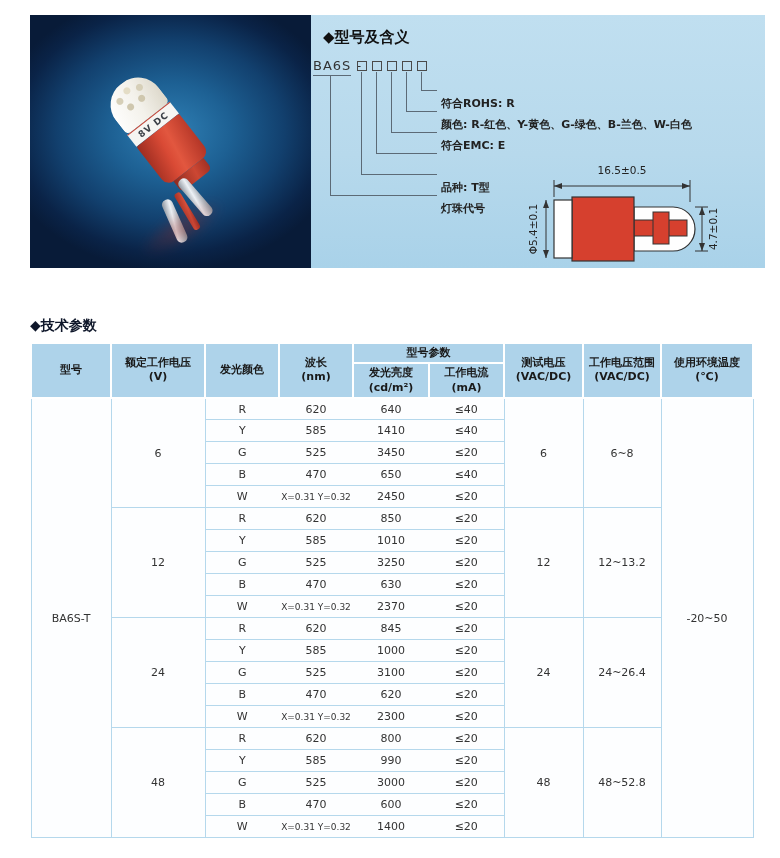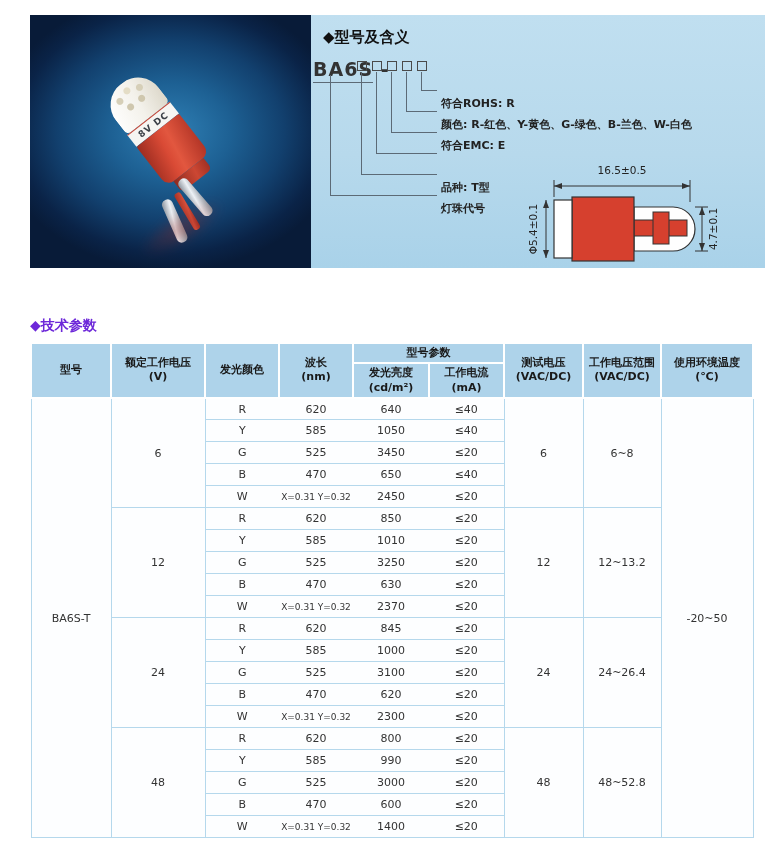--- a/index.html
+++ b/index.html
@@ -35,34 +35,34 @@
   .pin-l { left:6px; top:118px; transform:rotate(14deg); }
   .pin-r { left:37px; top:112px; transform:rotate(-3deg); }
   .pin-c { position:absolute; left:24px; top:120px; width:7px; height:42px; border-radius:3px;
            background:linear-gradient(100deg,#a33024,#d8503b 60%,#99291d); transform:rotate(7deg); }
   .bulb-reflection { position:absolute; left:104px; top:196px; width:96px; height:34px;
                      background:radial-gradient(ellipse at center, rgba(150,40,35,.40) 0%, rgba(40,60,100,0) 70%);
                      filter:blur(4px); transform:rotate(-32deg); }
 
   
   .panel-title { position:absolute; left:12px; top:13px; font-size:15px; font-weight:bold; color:#111; }
-  .model-row { position:absolute; left:2px; top:43px; font-size:19px; color:#333; letter-spacing:1px;font-weight:bold; }
+  .model-row { position:absolute; left:2px; top:43px; font-size:13px; color:#333; letter-spacing:1px; }
   .model-underline { border-bottom:1px solid #5c6a76; padding-bottom:2px; }
   .sq { position:absolute; width:10px; height:10px; border:1.5px solid #4a4a4a; top:46px; background:transparent; }
   .vline { position:absolute; width:1px; background:#5c6a76; }
   .hline { position:absolute; height:1px; background:#5c6a76; }
   .bk-label { position:absolute; left:130px; font-size:11px; font-weight:bold; color:#222; white-space:nowrap;margin-top:12px; }
 
   
   #dim-svg { position:absolute; left:216px; top:146px; }
   #dim-svg text { font-family:"DejaVu Sans","Liberation Sans",sans-serif; font-size:10.5px; fill:#222; }
 
   
   #specs { position:absolute; left:30px; top:317px; width:722px; }
-  .spec-title { font-size:14px; font-weight:bold; color:#6d28d9; margin-bottom:7px; }
+  .spec-title { font-size:14px; font-weight:bold; color:#0f172a; margin-bottom:7px; }
   table { border-collapse:collapse; table-layout:fixed; width:722px; }
   thead td { background:#aed3ea; border:2px solid #ffffff; font-weight:bold; font-size:11px; color:#1a1a1a;
              text-align:center; vertical-align:middle; white-space:pre-line; line-height:1.3; padding:2px 1px; }
   thead tr.sub td { height:30px; }
   tbody td { border:1px solid #b5d8ec; background:#fdfeff; font-size:11px; color:#333;
              text-align:center; vertical-align:middle; height:22px; padding:0 2px; }
   td.hr { border-right-style:hidden; }   
   .w-small { font-size:9px; }
 </style>
 </head>
@@ -196,21 +196,21 @@
           <td class="hr">620</td>
           <td class="hr">640</td>
           <td>≤40</td>
           <td rowspan="5">6</td>
           <td rowspan="5">6~8</td>
           <td rowspan="20">-20~50</td>
         </tr>
         <tr>
           <td class="hr">Y</td>
           <td class="hr">585</td>
-          <td class="hr">1050</td>
+          <td class="hr">1410</td>
           <td>≤40</td>
         </tr>
         <tr>
           <td class="hr">G</td>
           <td class="hr">525</td>
           <td class="hr">3450</td>
           <td>≤20</td>
         </tr>
         <tr>
           <td class="hr">B</td>

